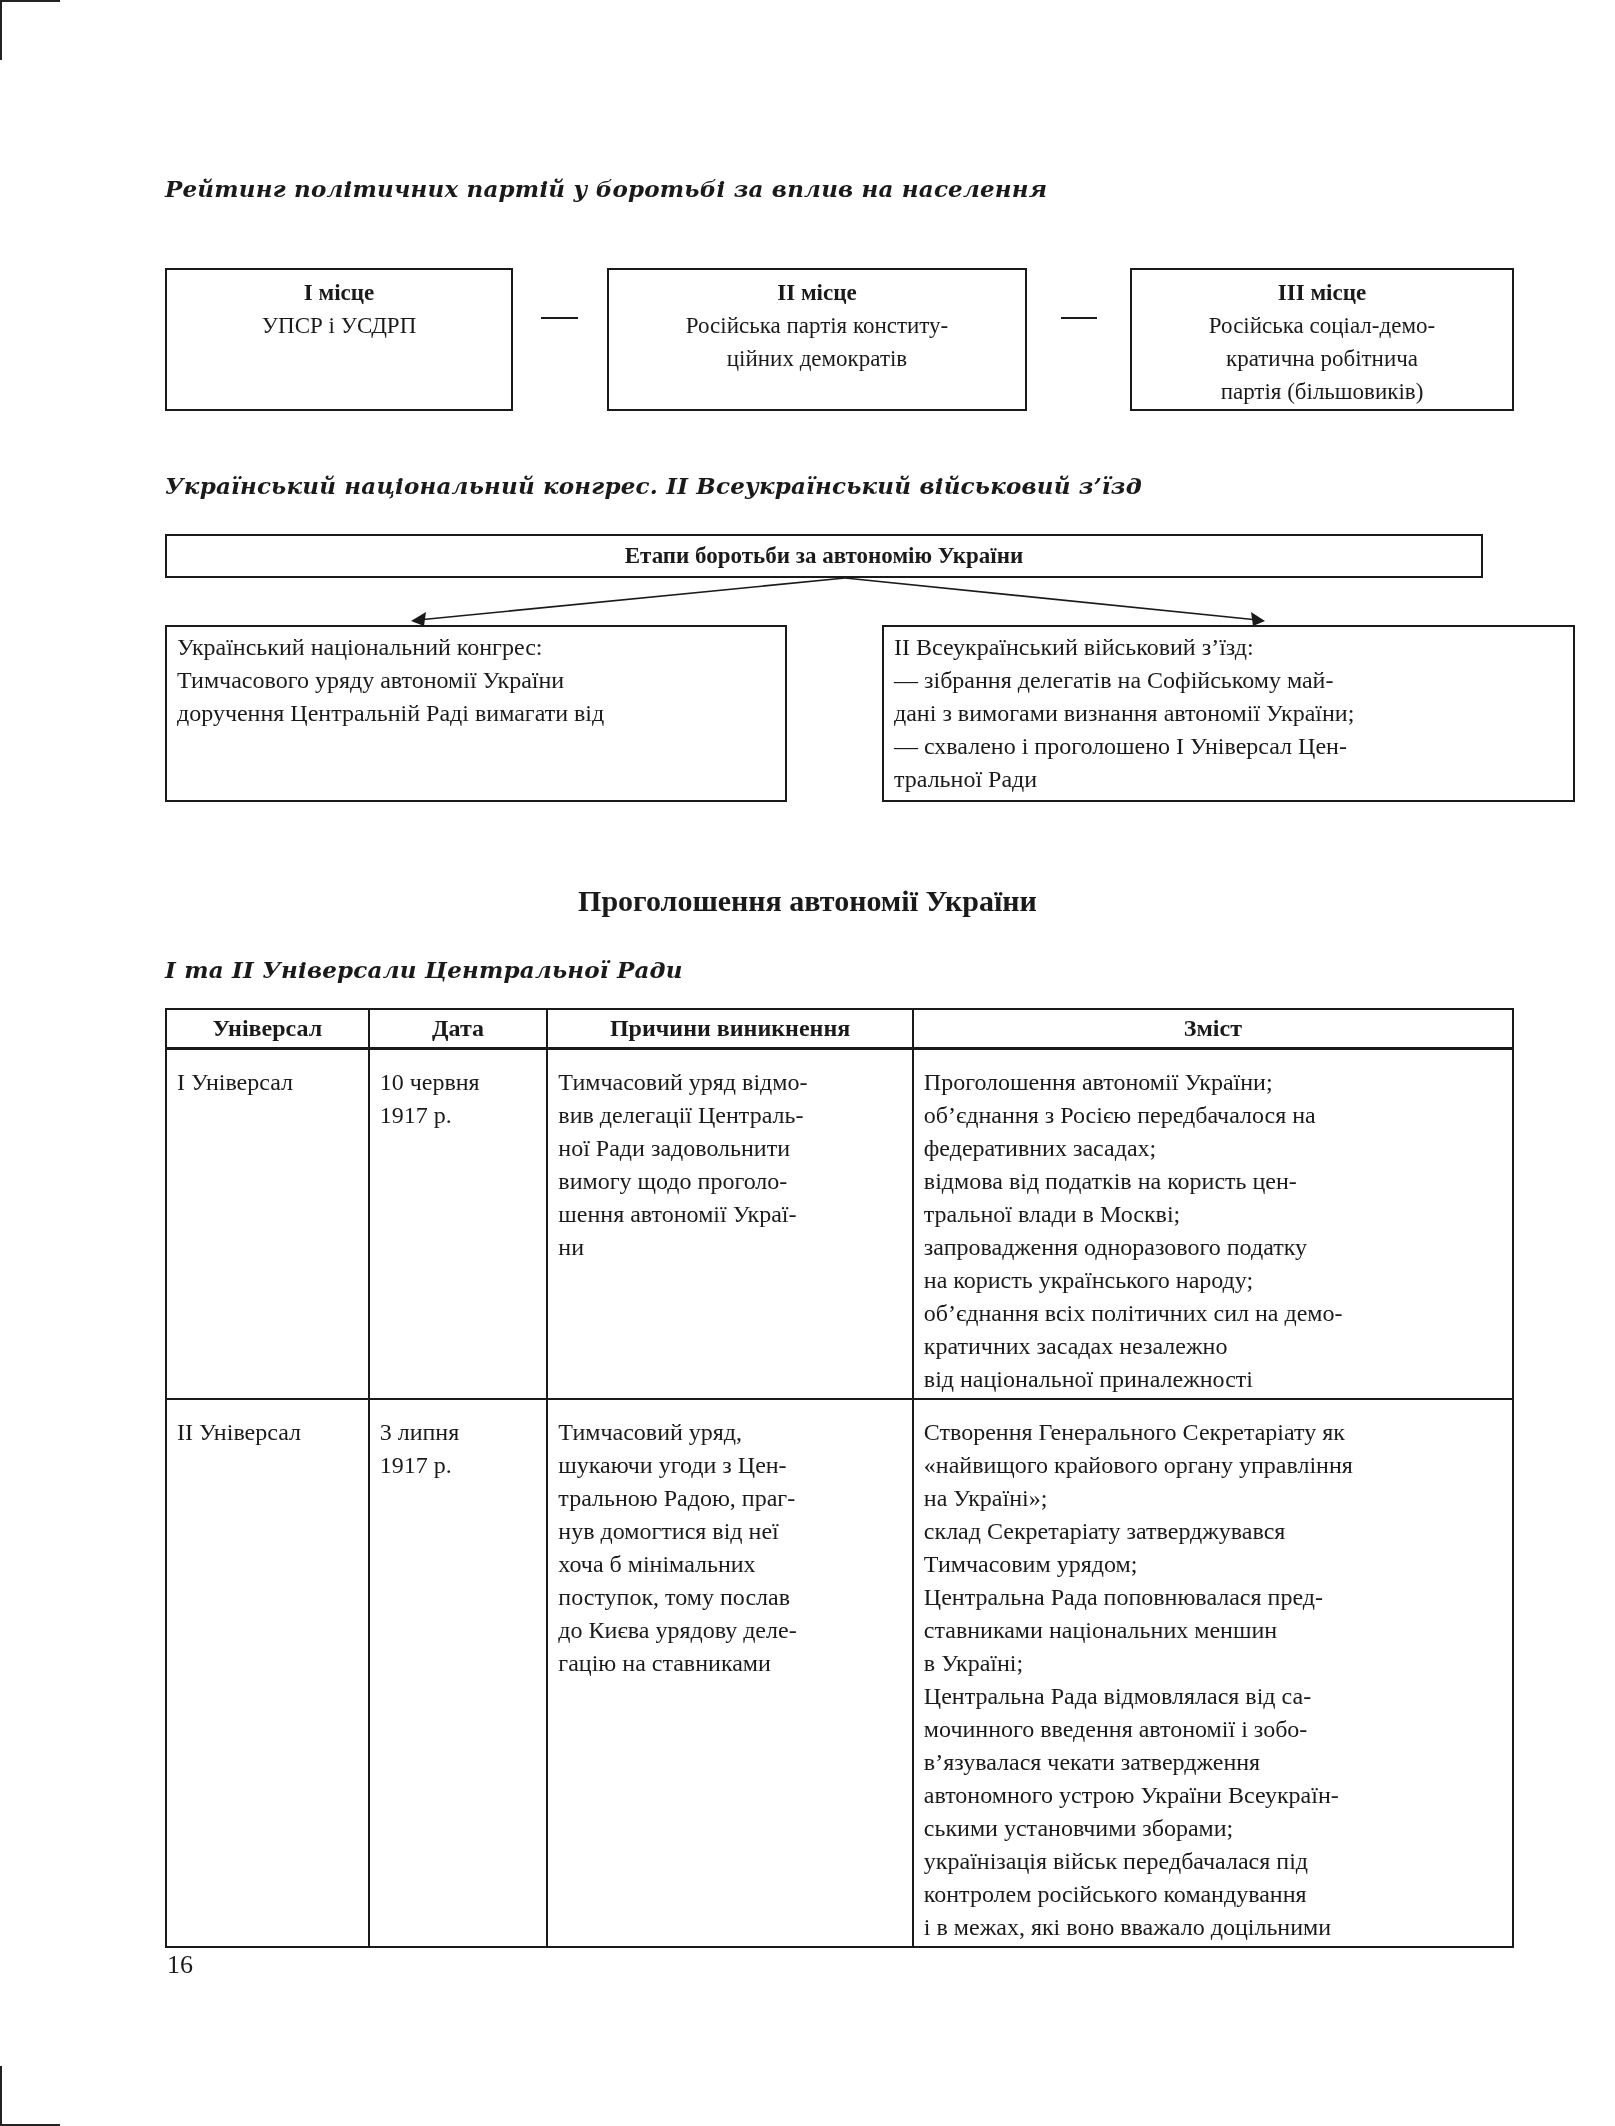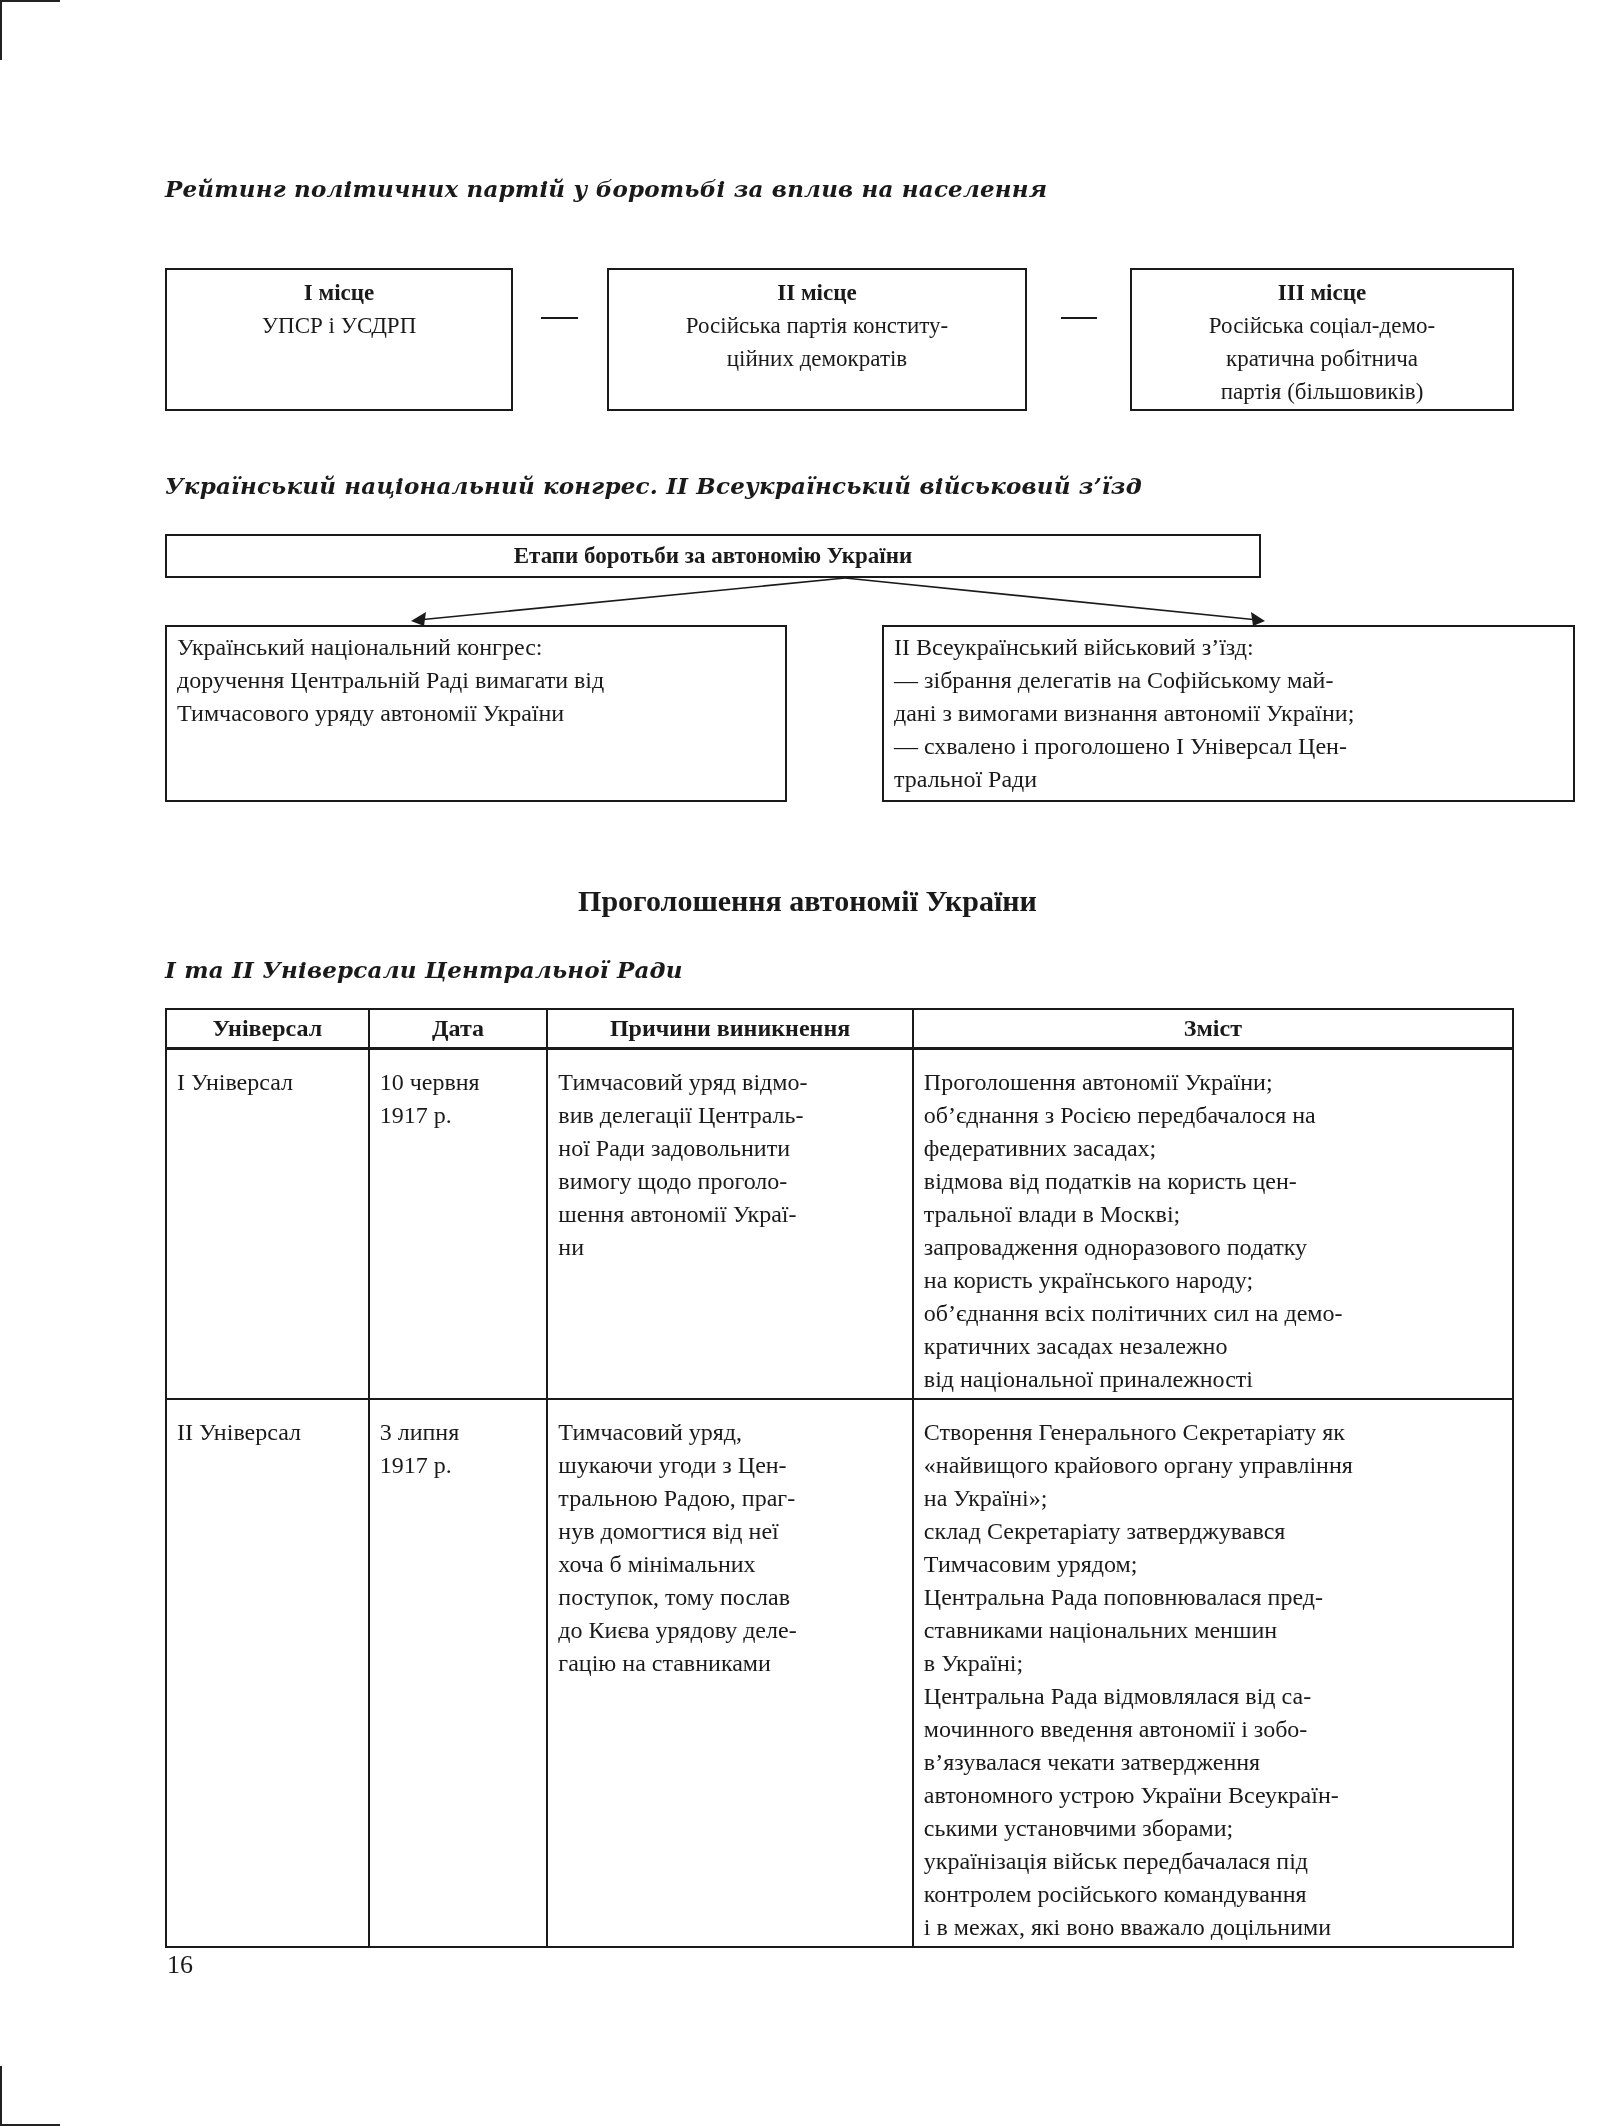--- a/index.html
+++ b/index.html
@@ -57,39 +57,39 @@
 
 <div class="box rank-box" style="left:1130px;top:244px;width:384px;height:143px;">
   <span class="place">ІІІ місце</span>
   <span class="party">Російська соціал-демо-</span>
   <span class="party">кратична робітнича</span>
   <span class="party">партія (більшовиків)</span>
 </div>
 
 <div class="abs heading-italic" style="left:165px;top:472px;">Український національний конгрес. ІІ Всеукраїнський військовий з’їзд</div>
 
-<div class="box stage-header" style="left:165px;top:534px;width:1096px;height:44px;">
+<div class="box stage-header" style="left:165px;top:534px;width:1318px;height:44px;">
   <span>Етапи боротьби за автономію України</span>
 </div>
 
 <svg class="abs" style="left:0;top:570px;" width="1615" height="70">
   <g>
     <line x1="845" y1="8" x2="418" y2="50" stroke="#1a1a1a" stroke-width="1.6"></line>
     <polygon points="411,51 426,42 424,56" fill="#1a1a1a"></polygon>
   </g>
   <g>
     <line x1="845" y1="8" x2="1258" y2="50" stroke="#1a1a1a" stroke-width="1.6"></line>
     <polygon points="1265,51 1251,42 1253,56" fill="#1a1a1a"></polygon>
   </g>
 </svg>
 
 <div class="box stage-box" style="left:165px;top:625px;width:622px;height:177px;">
   <span class="stage-title">Український національний конгрес:</span>
+  <span class="stage-line">Тимчасового уряду автономії України</span>
   <span class="stage-line">доручення Центральній Раді вимагати від</span>
-  <span class="stage-line">Тимчасового уряду автономії України</span>
 </div>
 
 <div class="box stage-box" style="left:882px;top:625px;width:693px;height:177px;">
   <span class="stage-title">ІІ Всеукраїнський військовий з’їзд:</span>
   <span class="stage-line">— зібрання делегатів на Софійському май-</span>
   <span class="stage-line">дані з вимогами визнання автономії України;</span>
   <span class="stage-line">— схвалено і проголошено І Універсал Цен-</span>
   <span class="stage-line">тральної Ради</span>
 </div>
 

